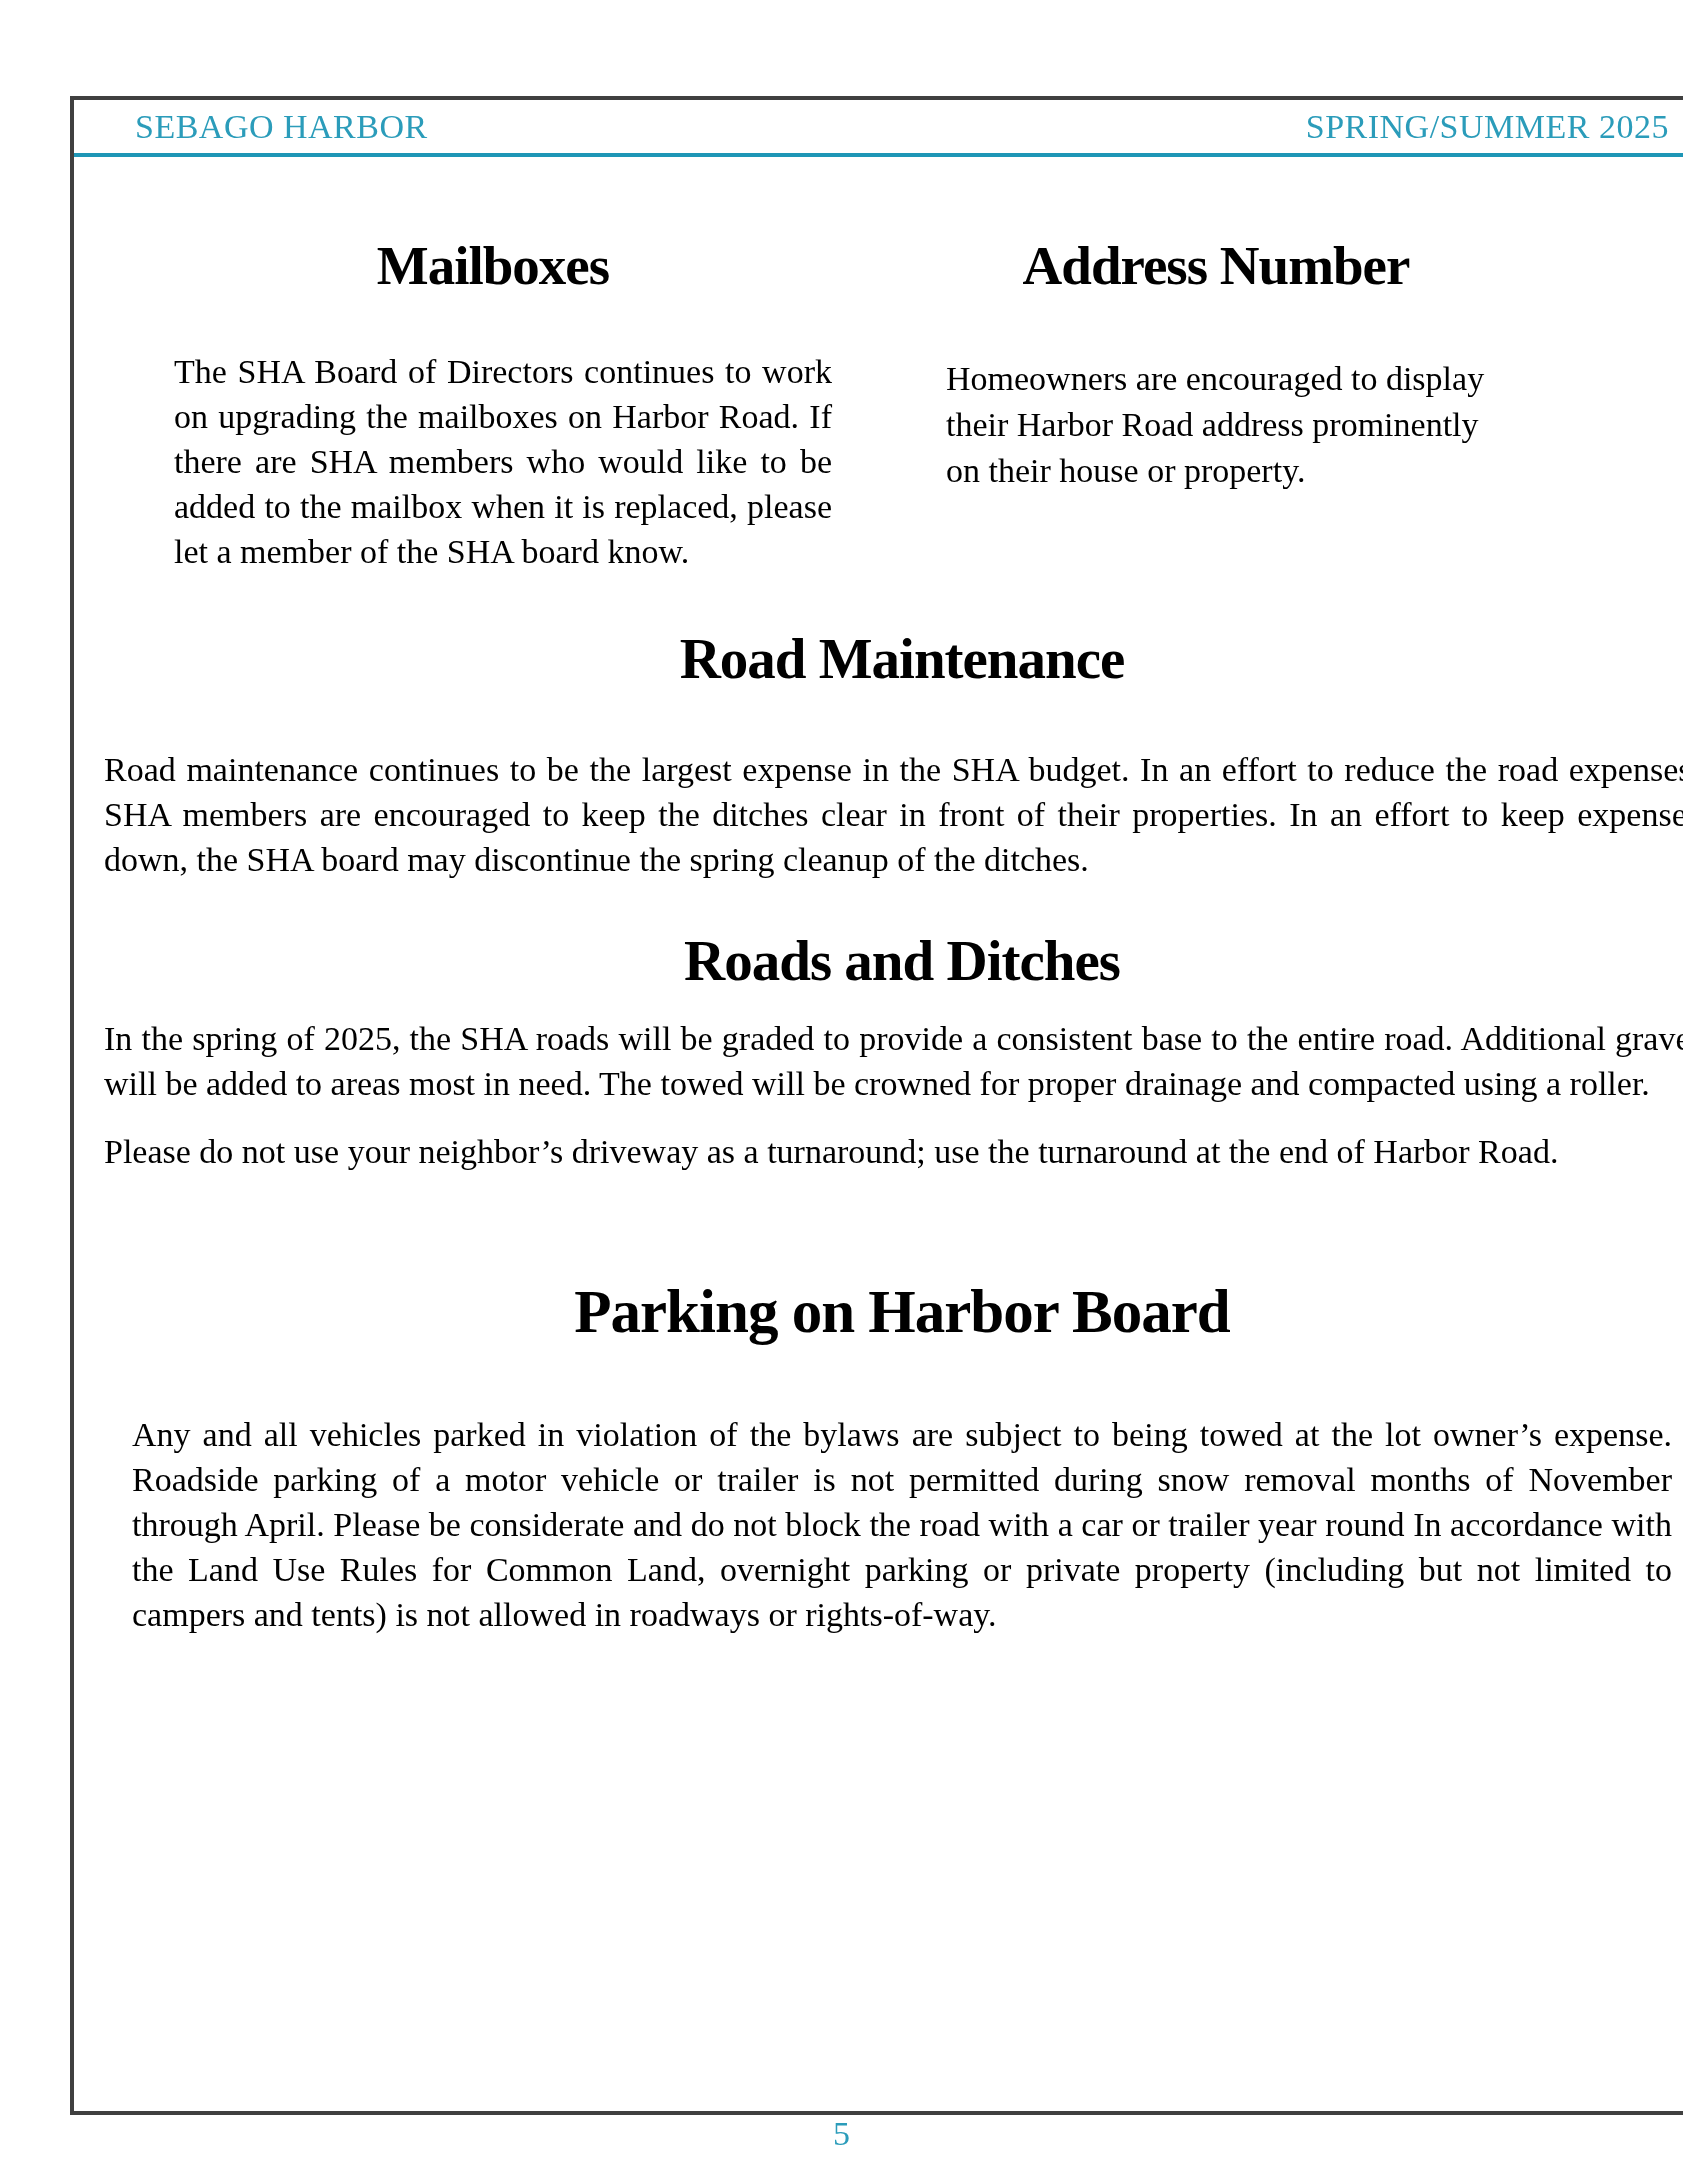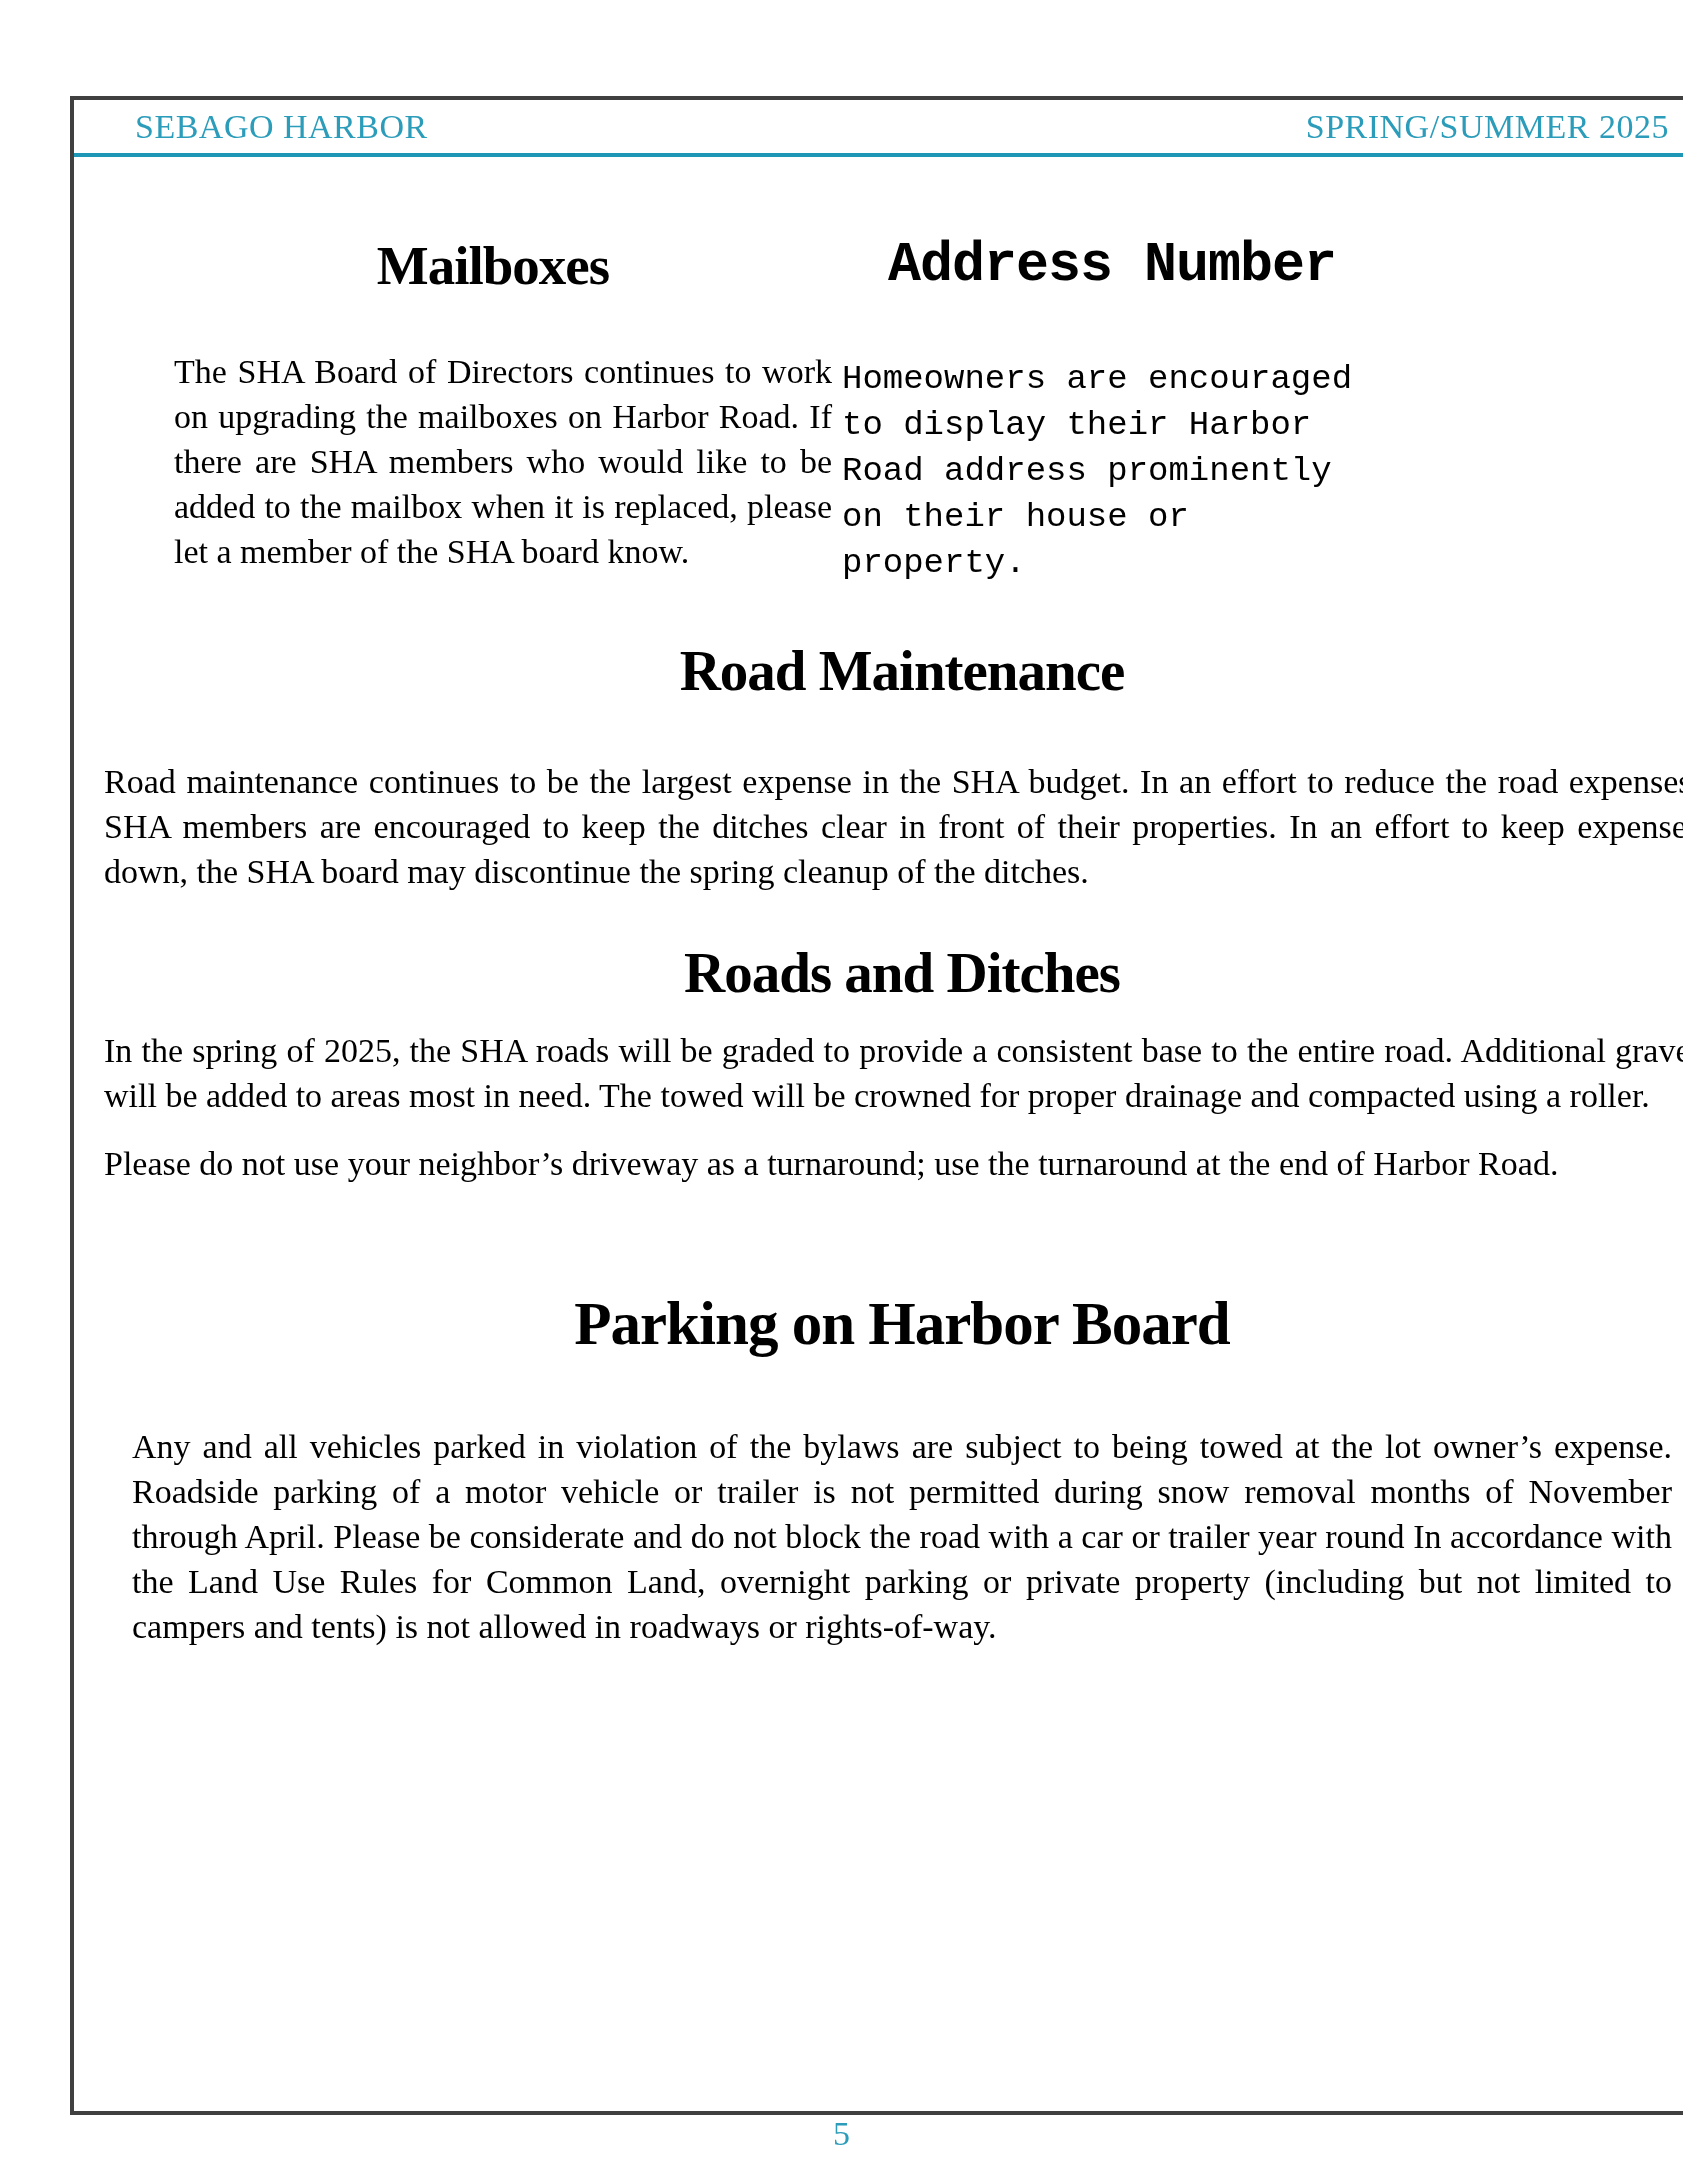--- a/index.html
+++ b/index.html
@@ -58,21 +58,21 @@
     margin-top: 79px;
   }
   .col-left {
     width: 698px;
     margin-left: 40px;
   }
   .col-left h2 { font-size: 55px; margin-bottom: 52px; }
   .col-left p  { padding-left: 30px; padding-right: 10px; }
   .col-right {
     width: 540px;
-    font-family: Liberation Mono, monospace;
+    margin-left: 104px;
   }
   .col-right h2 { font-size: 55px; margin-bottom: 59px; }
   .col-right p  { line-height: 46px; }
 
   .sec-road-maintenance { margin-top: 54px; }
   .sec-road-maintenance h2 { font-size: 57px; margin-bottom: 57px; }
 
   .sec-roads-ditches { margin-top: 48px; }
   .sec-roads-ditches h2 { font-size: 57px; margin-bottom: 23px; }
   .sec-roads-ditches .para2 { margin-top: 23px; }

